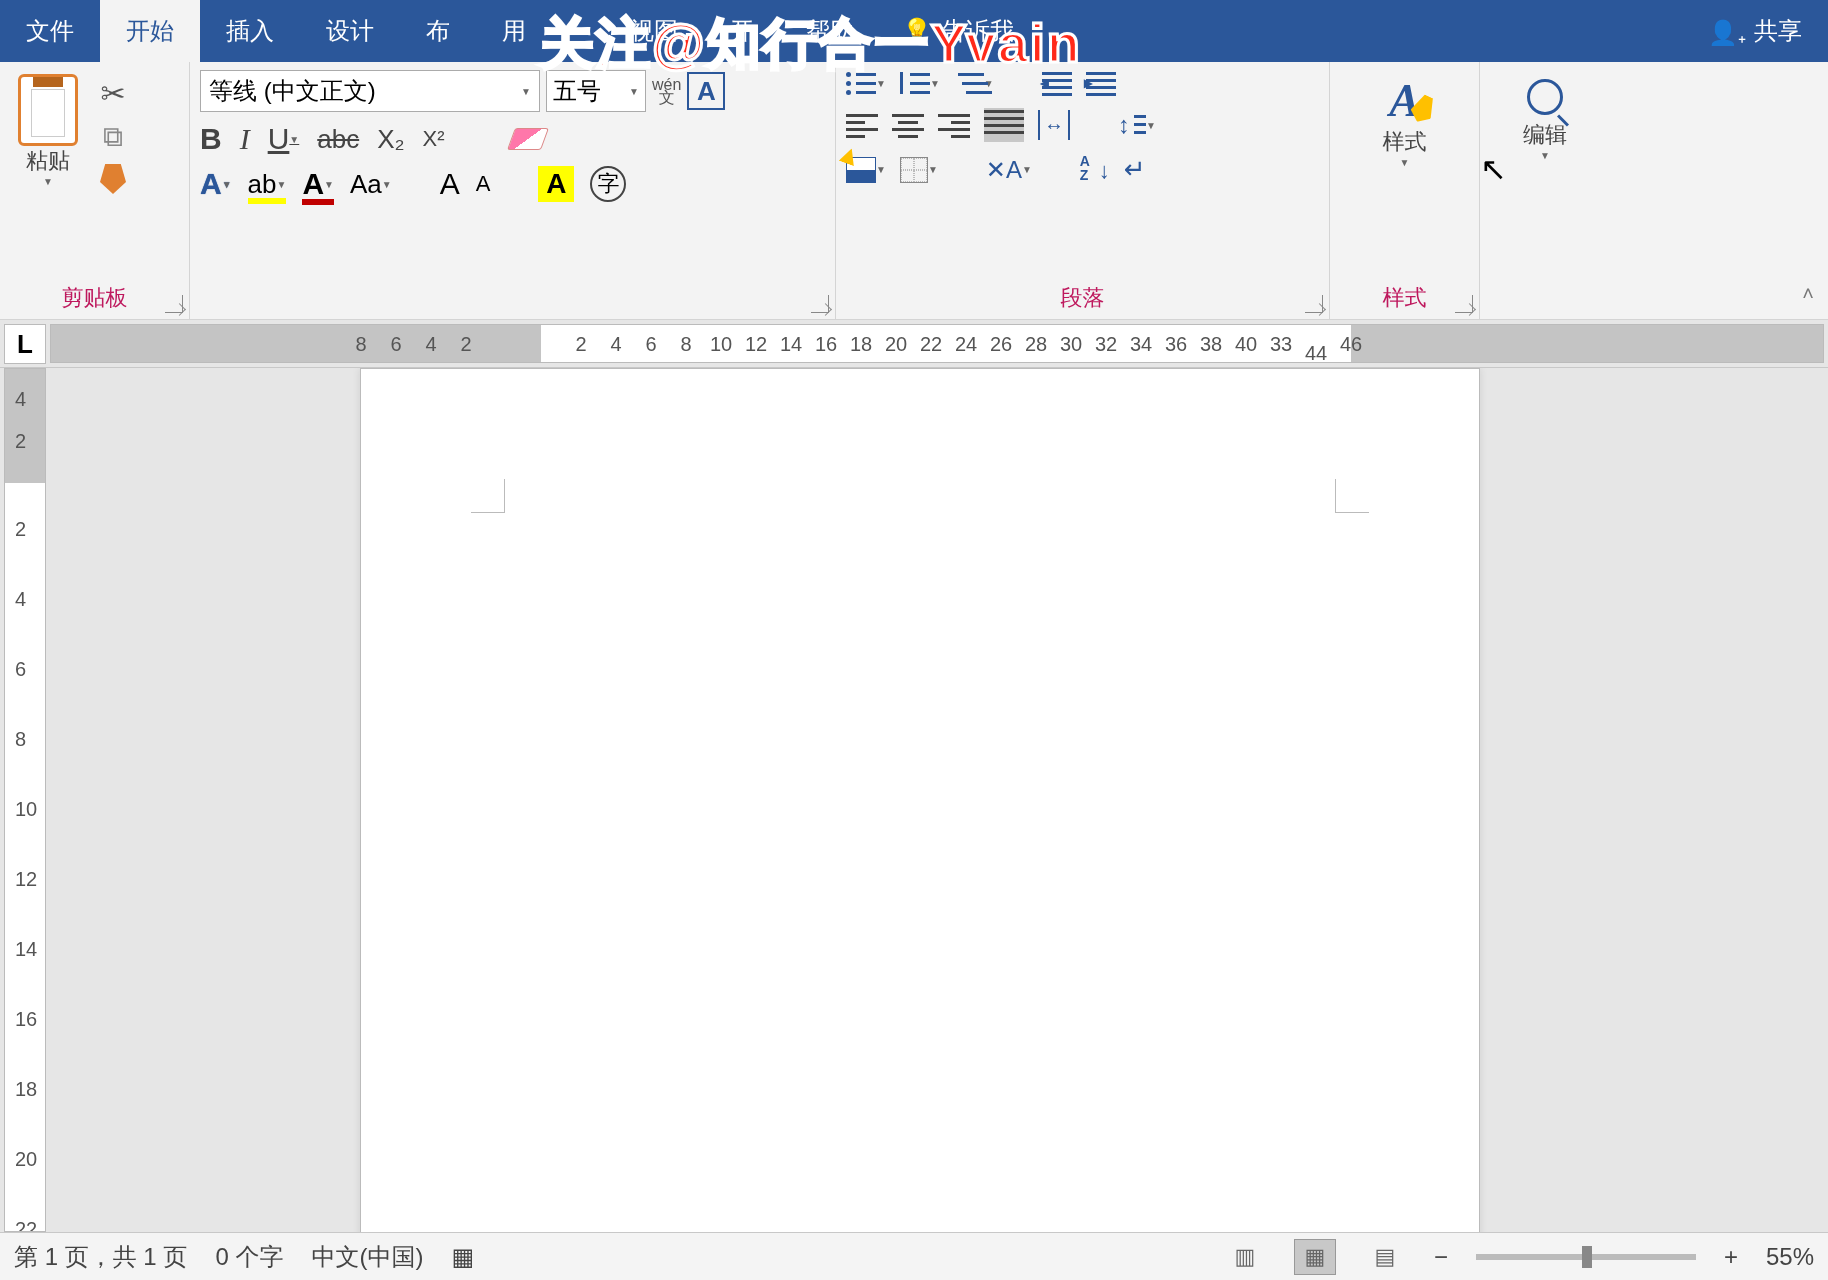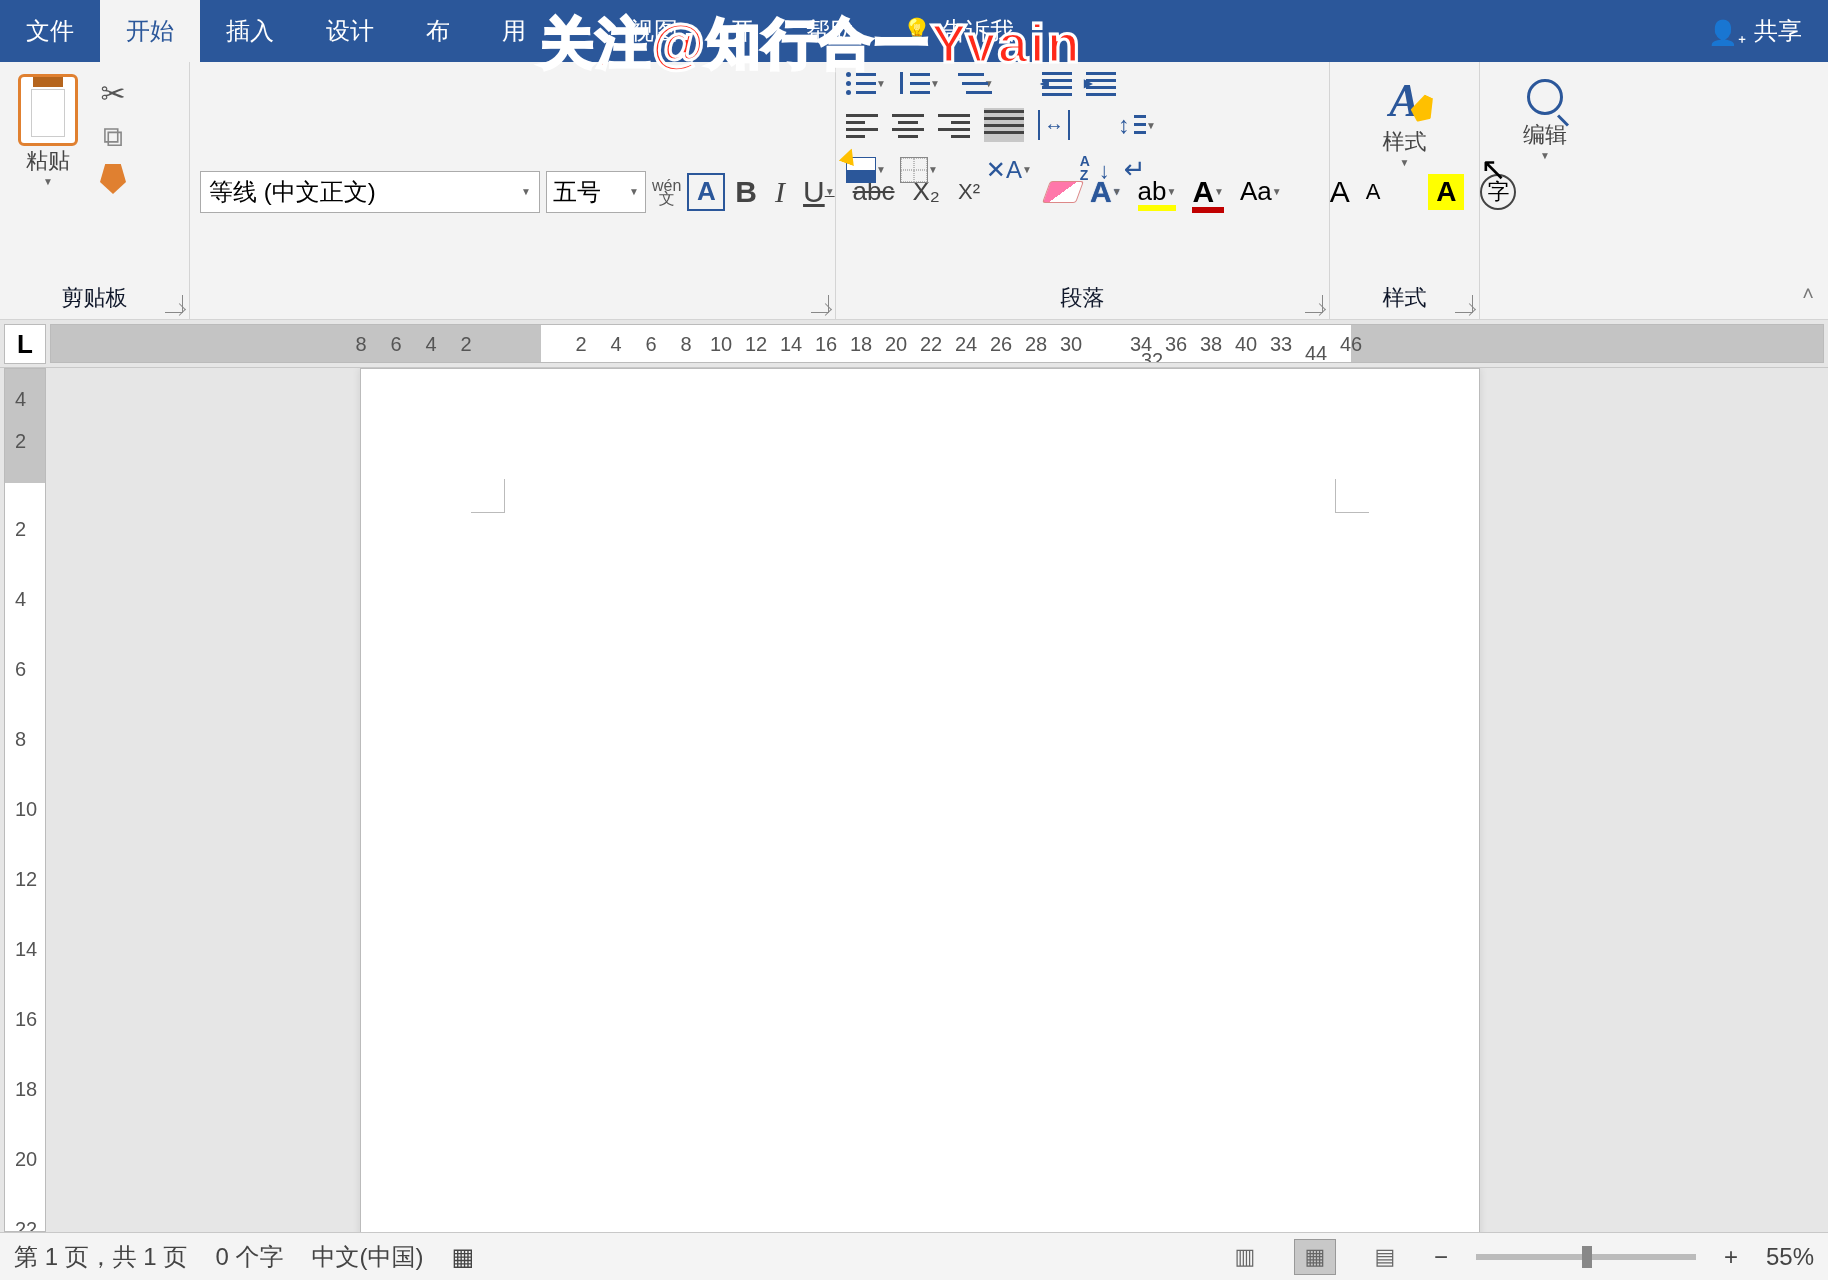--- a/index.html
+++ b/index.html
@@ -10,39 +10,39 @@
   .menubar .tab { padding: 0 26px; display: flex; align-items: center; cursor: pointer; }
   .menubar .tab.active { background: #f3f3f3; color: #2b579a; }
   .menubar .spacer { flex: 1; }
   .menubar .tellme { display: flex; align-items: center; gap: 10px; padding: 0 22px; cursor: pointer; }
   .menubar .share { display: flex; align-items: center; gap: 8px; padding: 0 26px; cursor: pointer; }
 
   
   .ribbon { background: #f3f3f3; height: 258px; display: flex; border-bottom: 1px solid #d4d4d4; position: relative; }
   .group { border-right: 1px solid #d4d4d4; padding: 8px 10px 6px 10px; display: flex; flex-direction: column; position: relative; }
   .group-body { flex: 1; display: flex; }
-  .group-label { text-align: center; font-size: 22px; color: #0f172a; padding-top: 6px; position: relative; }
+  .group-label { text-align: center; font-size: 22px; color: #be185d; padding-top: 6px; position: relative; }
   .launcher { position: absolute; right: 6px; bottom: 6px; width: 18px; height: 18px; border: 1px solid #888; border-top: none; border-left: none; }
   .launcher::after { content: ""; position: absolute; right: -2px; bottom: -2px; width: 8px; height: 8px; border-right: 1px solid #888; border-bottom: 1px solid #888; transform: rotate(-45deg); }
 
   .btn { display: flex; align-items: center; justify-content: center; cursor: pointer; }
   .vbtn { display: flex; flex-direction: column; align-items: center; cursor: pointer; padding: 4px 8px; font-size: 22px; color: #444; }
   .row { display: flex; align-items: center; gap: 6px; }
 
   
   .clip-main { display: flex; align-items: flex-start; }
   .paste-icon { width: 60px; height: 72px; background: linear-gradient(#b5651d,#b5651d) 50% 0/30px 10px no-repeat, #fff; border: 3px solid #e08030; border-radius: 6px; position: relative; }
   .paste-icon::before { content: ""; position: absolute; left: 10px; top: 12px; right: 10px; bottom: 6px; background: #fff; border: 1px solid #ccc; }
   .clip-side { display: flex; flex-direction: column; gap: 10px; margin-left: 14px; padding-top: 6px; }
   .scissors { font-size: 30px; color: #555; }
   .copy-icon { font-size: 28px; color: #888; }
   .brush { width: 26px; height: 30px; background: #e08030; clip-path: polygon(20% 0,80% 0,100% 60%,50% 100%,0 60%); }
 
   
-  .font-group .group-body { flex-direction: row; gap: 10px; }
+  .font-group .group-body { flex-direction: column; gap: 10px; }
   .fontname { width: 340px; height: 42px; border: 1px solid #ababab; background: #fff; display: flex; align-items: center; padding: 0 8px; font-size: 24px; justify-content: space-between; }
   .fontsize { width: 100px; height: 42px; border: 1px solid #ababab; background: #fff; display: flex; align-items: center; padding: 0 6px; font-size: 24px; justify-content: space-between; }
   .wen { font-size: 16px; color: #555; text-align: center; line-height: 13px; }
   .char-border { width: 38px; height: 38px; border: 2px solid #2b579a; display: flex; align-items: center; justify-content: center; font-size: 26px; color: #2b579a; font-weight: bold; }
   .font-row2 { display: flex; align-items: center; gap: 18px; font-size: 26px; color: #444; }
   .bold { font-weight: bold; font-size: 30px; }
   .italic { font-style: italic; font-size: 30px; font-family: serif; }
   .underline { text-decoration: underline; font-size: 30px; }
   .strike { text-decoration: line-through; font-size: 26px; }
   .sub { font-size: 26px; }
@@ -400,21 +400,21 @@
       <span class="num" style="left: 705px;">12</span>
       <span class="num" style="left: 740px;">14</span>
       <span class="num" style="left: 775px;">16</span>
       <span class="num" style="left: 810px;">18</span>
       <span class="num" style="left: 845px;">20</span>
       <span class="num" style="left: 880px;">22</span>
       <span class="num" style="left: 915px;">24</span>
       <span class="num" style="left: 950px;">26</span>
       <span class="num" style="left: 985px;">28</span>
       <span class="num" style="left: 1020px;">30</span>
-      <span class="num" style="left: 1101px; margin-top: 16px;">32</span>
+      <span class="num" style="left: 1055px;">32</span>
       <span class="num" style="left: 1090px;">34</span>
       <span class="num" style="left: 1125px;">36</span>
       <span class="num" style="left: 1160px;">38</span>
       <span class="num" style="left: 1195px;">40</span>
       <span class="num" style="left: 1230px;">33</span>
       <span class="num" style="left: 1265px; margin-top: 9px;">44</span>
       <span class="num" style="left: 1300px;">46</span>
     </div>
 </div>
 

